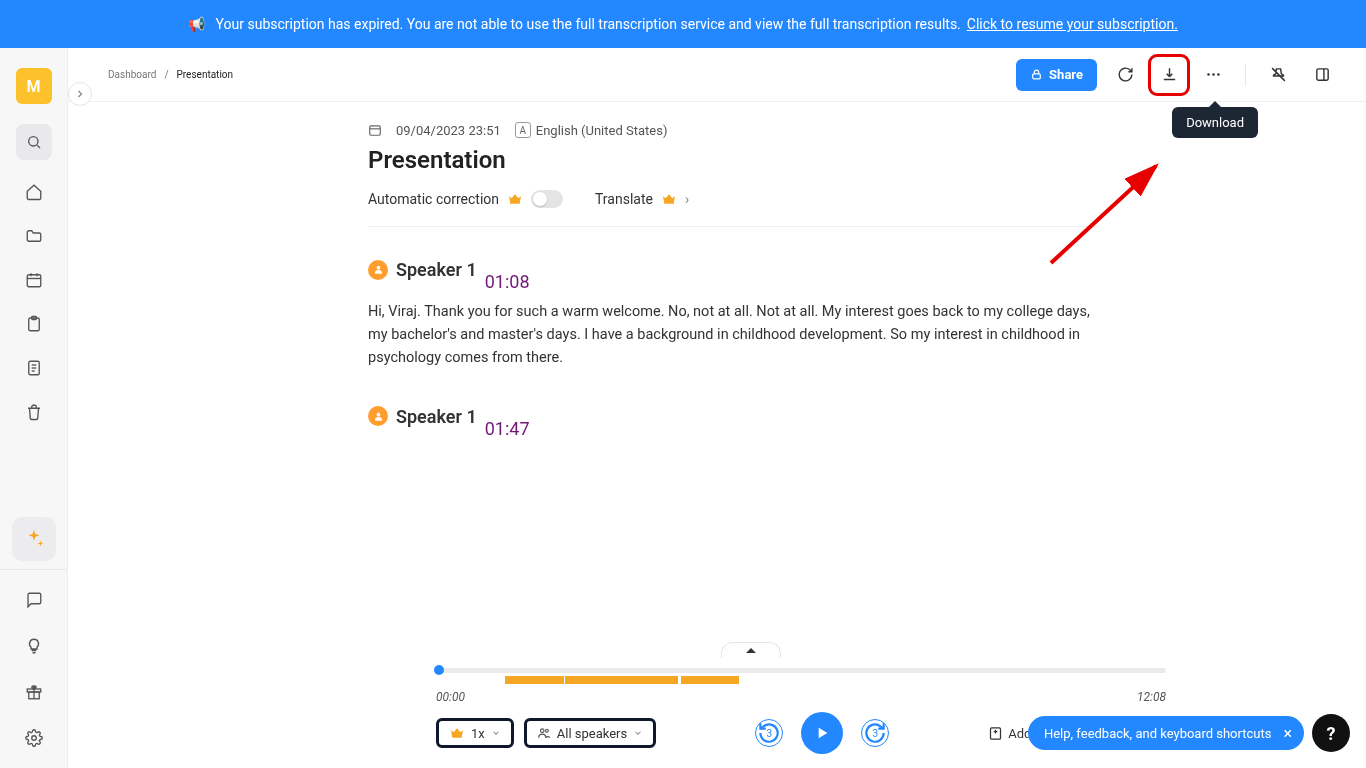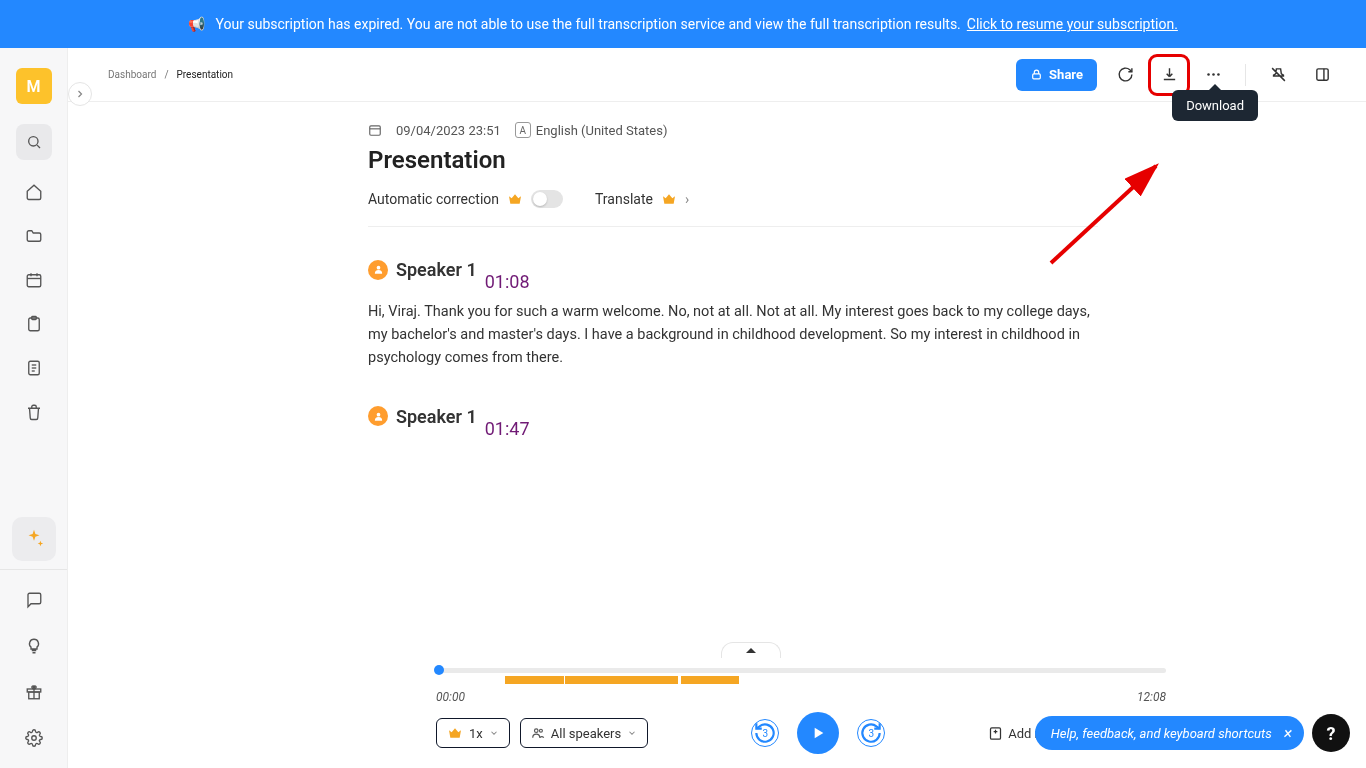--- a/index.html
+++ b/index.html
@@ -43,43 +43,43 @@
 .toggle::after { content:''; position:absolute; width:14px; height:14px; background:#fff; border-radius:50%; top:2px; left:2px; box-shadow:0 1px 2px rgba(0,0,0,0.2); }
 .chev { color:#888; }
 
 .segment { margin-bottom: 24px; }
 .seg-head { display:flex; align-items:center; gap:8px; margin-bottom: 8px; font-size:18px; }
 .speaker-badge { width:20px; height:20px; background:#ff9d2e; border-radius:50%; display:flex; align-items:center; justify-content:center; }
 .speaker-name { font-weight:600; color:#333; }
 .seg-time { color:#701a75;margin-top:24px; }
 .seg-text { color:#333; font-size: 14.5px; line-height: 1.6; }
 
-.tooltip { position:absolute; top: 42px; right: 108px; background:#1d2733; color:#fff; padding:8px 14px; border-radius:6px; font-size:13px; z-index:30; }
+.tooltip { position:absolute; top: 59px; right: 108px; background:#1d2733; color:#fff; padding:8px 14px; border-radius:6px; font-size:13px; z-index:30; }
 .tooltip::before { content:''; position:absolute; top:-6px; left:50%; transform:translateX(-50%); border:6px solid transparent; border-bottom-color:#1d2733; border-top:none; }
 
 .arrow { position:absolute; top: 110px; right: 200px; z-index:25; }
 
 .player-wrap { position:absolute; bottom:0; left:68px; right:0; background:#fff; }
 .player-handle { width:60px; height:16px; border:1px solid #e5e5e5; border-bottom:none; border-radius: 12px 12px 0 0; margin: 0 auto; display:flex; align-items:center; justify-content:center; background:#fff; }
 .timeline-area { padding: 10px 40px 0 40px; }
 .track-container { position:relative; margin: 0 0 6px 260px; width: 730px; }
 .track { height:5px; background:#eaeaea; border-radius:3px; position:relative; }
 .track-head { position:absolute; width:10px; height:10px; background:#2388ff; border-radius:50%; top:-3px; left:-2px; }
 .wave { height:8px; margin-top:3px; position:relative; }
 .wave-seg { position:absolute; height:8px; background:#f5a623; top:0; }
 .time-labels { display:flex; justify-content:space-between; font-size:12px; color:#555; margin: 2px 0 0 260px; width:730px;font-style:italic; }
 .controls-row { display:flex; align-items:center; padding: 8px 40px 14px 40px; gap:10px; margin-left: 260px; width: 770px; }
-.pill { border:1px solid #0f172a; border-radius:6px; height:30px; padding: 0 10px; display:flex; align-items:center; gap:6px; font-size:13px; color:#333; background:#fff; cursor:pointer; }
+.pill { border:3px solid #0f172a; border-radius:6px; height:30px; padding: 0 10px; display:flex; align-items:center; gap:6px; font-size:13px; color:#333; background:#fff; cursor:pointer; }
 .play-btn { width:42px; height:42px; background:#2388ff; border-radius:50%; display:flex; align-items:center; justify-content:center; cursor:pointer; }
 .skip-btn { width:28px; height:28px; display:flex; align-items:center; justify-content:center; color:#2388ff; border:1.5px solid #2388ff; border-radius:50%; font-size:10px; cursor:pointer; position:relative;}
 .controls-center { flex:1; display:flex; align-items:center; justify-content:center; gap:18px; }
 .controls-right { display:flex; align-items:center; gap:14px; font-size:13px; color:#333; }
 .controls-right .link { display:flex; align-items:center; gap:5px; cursor:pointer; }
 
-.help-pill { position:absolute; bottom:18px; right:62px; background:#2388ff; color:#fff; height:34px; border-radius:17px; padding: 0 12px 0 16px; display:flex; align-items:center; gap:12px; font-size:13px; z-index:40;font-style:italic; }
+.help-pill { position:absolute; bottom:18px; right:62px; background:#2388ff; color:#fff; height:34px; border-radius:17px; padding: 0 12px 0 16px; display:flex; align-items:center; gap:12px; font-size:13px; z-index:40; }
 .help-pill .close { cursor:pointer; font-size:16px; }
 .help-fab { position:absolute; bottom:16px; right:16px; width:38px; height:38px; background:#111; color:#fff; border-radius:50%; display:flex; align-items:center; justify-content:center; font-size:18px; font-weight:700; z-index:41; cursor:pointer; }
 
 svg { display:block; }
 </style>
 </head>
 <body>
 
 <div class="banner">
   <span class="megaphone">📢</span>

